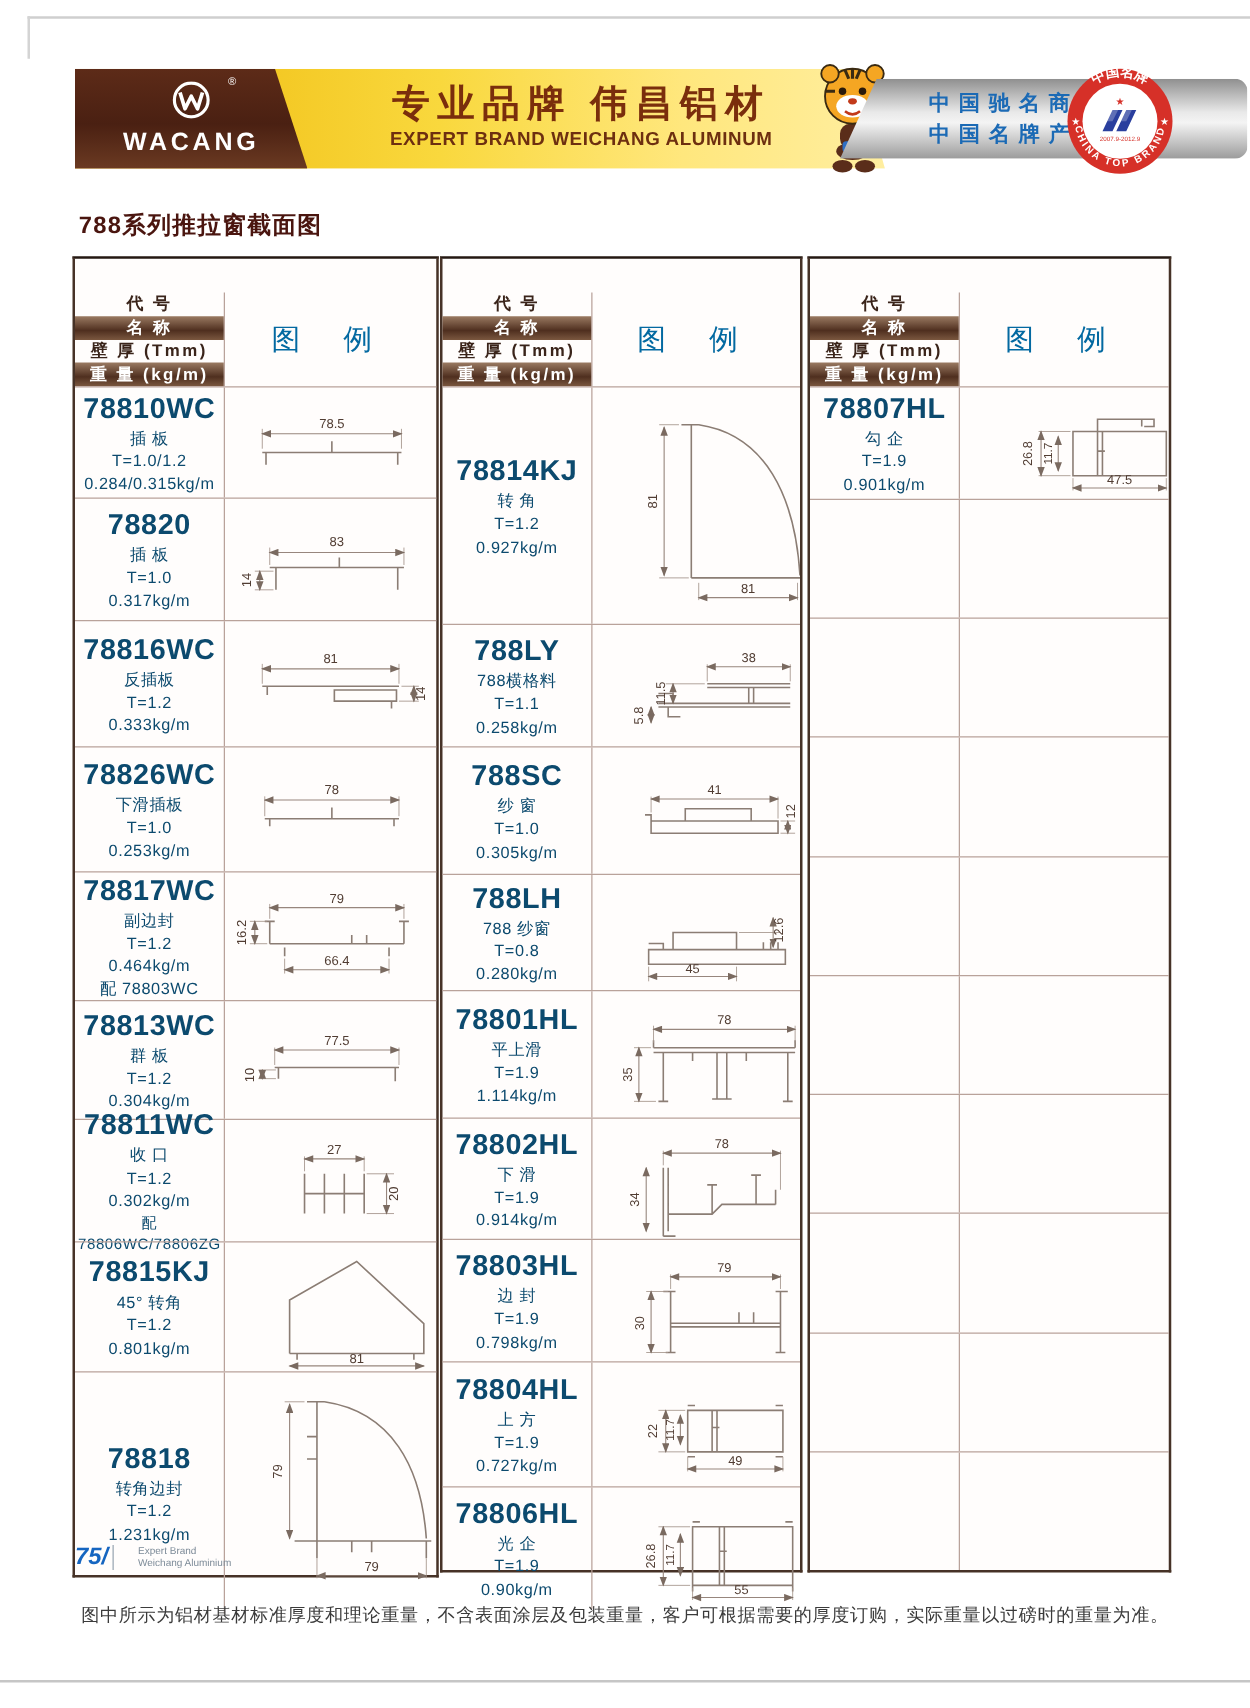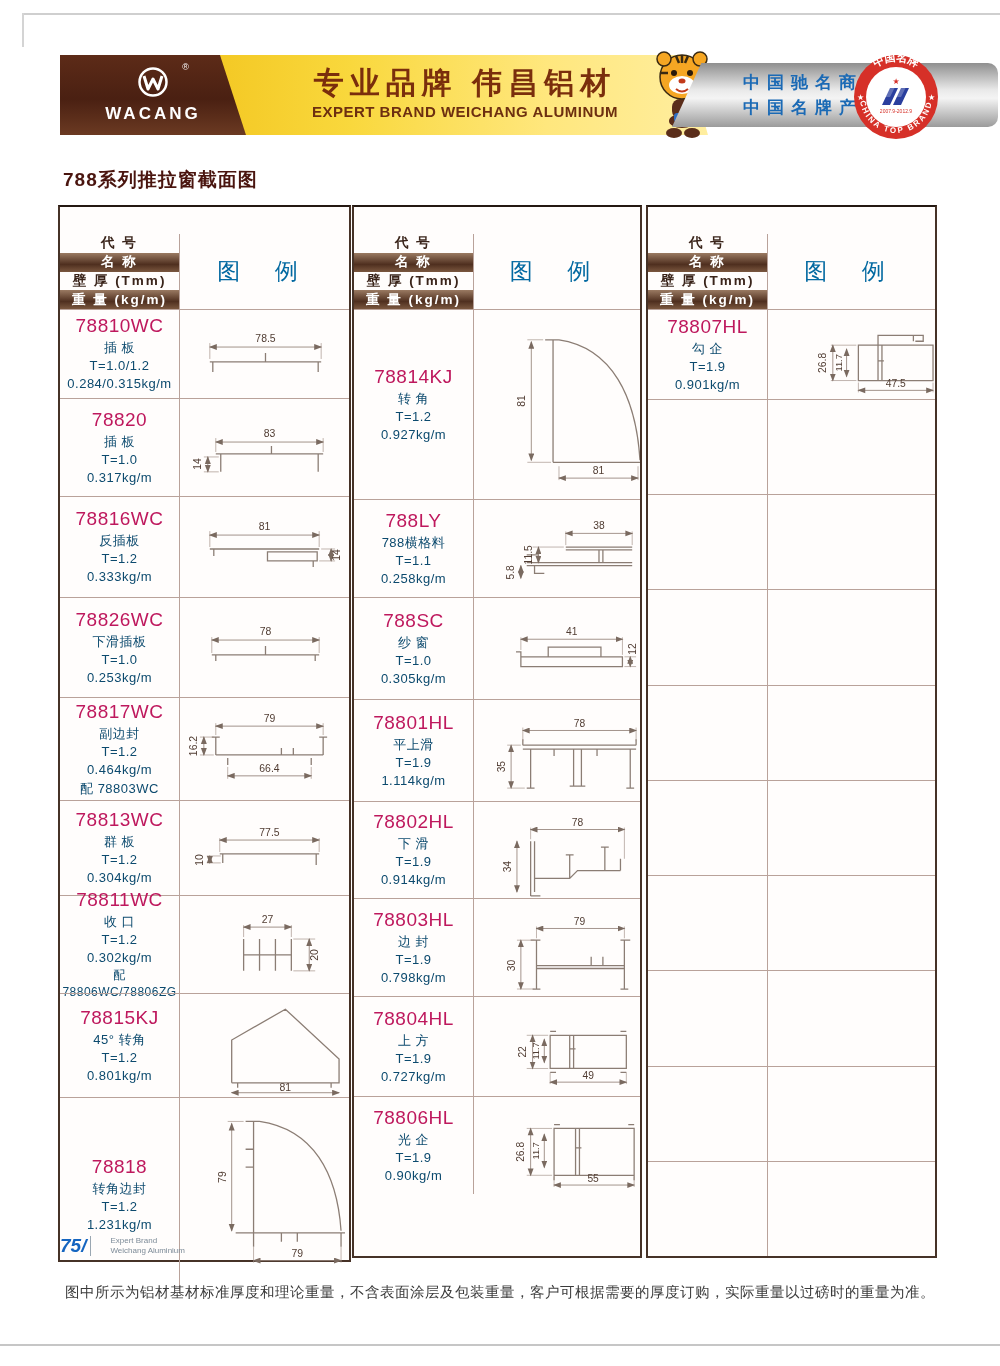--- a/index.html
+++ b/index.html
@@ -16,21 +16,21 @@
   .band-yellow { position:absolute; left:0; top:0; width:648px; height:80px;
     background:linear-gradient(90deg,#d99a06 0%,#f2c41d 18%,#f9d83d 45%,#ffe united77d 75%,#ffeea0 100%);
     background:linear-gradient(90deg,#d99a06 0%,#f2c41d 18%,#f9d83d 45%,#ffe77d 75%,#ffeea0 100%);
     clip-path:polygon(0 0,96.5% 0,100% 100%,0 100%); }
   .band-brown { position:absolute; left:0; top:0; width:186px; height:80px;
     background:linear-gradient(180deg,#5d2b18 0%,#4a2012 55%,#6b3a22 100%);
     clip-path:polygon(0 0,86% 0,100% 100%,0 100%); display:flex; flex-direction:column; align-items:center; justify-content:center; }
   .logo-mark { color:#fff; line-height:1; position:relative; }
   .logo-w { width:44px; height:30px; }
   .logo-reg { position:absolute; right:-14px; top:-4px; font-size:9px; color:#fff; }
-  .logo-text { color:#fff; font-size:17px; font-weight:bold; letter-spacing:3px; margin-top:4px; }
+  .logo-text { color:#fff; font-size:20px; font-weight:bold; letter-spacing:3px; margin-top:4px; }
   .band-cn { position:absolute; left:205px; top:8px; width:400px; text-align:center; font-size:30px; font-weight:bold; color:#7a2e0c; letter-spacing:6px; white-space:nowrap; }
   .band-en { position:absolute; left:205px; top:48px; width:400px; text-align:center; font-size:15px; font-weight:bold; color:#6d2f10; letter-spacing:0.5px; white-space:nowrap; }
   .tiger { position:absolute; left:586px; top:-12px; width:78px; height:96px; }
   .band-gray { position:absolute; left:612px; top:8px; width:326px; height:64px; border-radius:0 10px 10px 0;
     background:linear-gradient(180deg,#8f8f8f 0%,#e9e9e9 42%,#f4f4f4 55%,#9b9b9b 100%);
     clip-path:polygon(9% 0,100% 0,100% 100%,0 100%); }
   .gray-text { position:absolute; left:660px; top:16px; width:190px; text-align:center; color:#1b6ab5; font-weight:bold; font-size:17px; letter-spacing:7px; line-height:1.45; white-space:nowrap; }
   .badge { position:absolute; left:792px; top:-2px; width:88px; height:88px; }
 
   
@@ -43,21 +43,21 @@
   .t3 { left:646px; width:291px; height:1053px; }
   .thead { display:flex; height:75px; flex:0 0 75px;margin-top:27px; }
   .thead-left { width:120px; flex:0 0 120px; border-right:1px solid #b9a29a; display:flex; flex-direction:column; }
   .hrow { flex:1; display:flex; align-items:center; justify-content:center; font-weight:bold; font-size:13.5px; letter-spacing:2px; color:#3a241a; white-space:nowrap; }
   .hrow.bar { background:linear-gradient(180deg,#9a7a62 0%,#4f2f1f 60%,#7a573f 100%); color:#ffffff; }
   .thead-right { flex:1; display:flex; align-items:center; justify-content:center; font-size:23px; color:#0369a1; letter-spacing:14px; border-bottom:0; }
   .tbody { flex:1; display:flex; flex-direction:column; }
   .row { display:flex; border-top:1px solid #b9a29a; }
   .lcell { width:120px; flex:0 0 120px; border-right:1px solid #b9a29a; display:flex; flex-direction:column; align-items:center; justify-content:center; text-align:center; padding:2px; }
   .dcell { flex:1; display:flex; align-items:center; justify-content:center; overflow:hidden; }
-  .code { font-size:19px; font-weight:normal; color:#be185d; letter-spacing:0.5px; line-height:1.3; }
+  .code { font-size:23px; font-weight:bold; color:#0c4a6e; letter-spacing:0.5px; line-height:1.3; }
   .det { font-size:13px; color:#0c4a6e; line-height:1.4; letter-spacing:0.5px; }
   .erow { flex:1; display:flex; border-top:1px solid #b9a29a; }
   .erow .lcell { border-right:1px solid #b9a29a; }
 
   
   svg text { font-family:"Liberation Sans", sans-serif; }
   .p { stroke:#8b7d74; stroke-width:1.3; fill:none; stroke-linejoin:miter; }
   .d { stroke:#97867d; stroke-width:0.9; fill:none; }
   .e { stroke:#a5958c; stroke-width:0.7; fill:none; }
   .t { font-size:10.5px; fill:#503c32; text-anchor:middle; }
@@ -379,20 +379,38 @@
             <svg width="170" height="100" viewBox="0 0 170 100">
           <path class="p" d="M48,58 h104 v10 h-104 z M76,58 v-10 h54 v10 M48,58 v-5 h-5"></path>
           <path class="e" d="M48,51 v-13 M152,56 v-18 M154,58 h12 M154,68 h12"></path>
           <line class="d" x1="48" y1="40" x2="152" y2="40" marker-start="url(#aL)" marker-end="url(#aR)"></line>
           <line class="d" x1="160" y1="58" x2="160" y2="68" marker-start="url(#aL)" marker-end="url(#aR)"></line>
           <text class="t" x="100" y="36">41</text>
           <text class="t" transform="rotate(-90 166 50)" x="166" y="50">12</text>
         </svg>
           </div>
       </div>
+      <div class="row" style="height:93px">
+        <div class="lcell">
+          <div class="code">788LH</div>
+          <div class="det">788 纱窗</div>
+          <div class="det">T=0.8</div>
+          <div class="det">0.280kg/m</div>
+        </div>
+        <div class="dcell">
+            <svg width="170" height="92" viewBox="0 0 170 92">
+          <path class="p" d="M46,60 h112 v12 h-112 z M66,60 v-14 h52 v14 M140,60 v-6 M146,60 v-6 M152,60 v-6 M46,55 h12 v5"></path>
+          <path class="e" d="M120,46 h34 M46,74 v12 M118,74 v12"></path>
+          <line class="d" x1="148" y1="34" x2="148" y2="58" marker-start="url(#aL)" marker-end="url(#aR)"></line>
+          <line class="d" x1="46" y1="82" x2="118" y2="82" marker-start="url(#aL)" marker-end="url(#aR)"></line>
+          <text class="t" transform="rotate(-90 156 44)" x="156" y="44">12.6</text>
+          <text class="t" x="82" y="79">45</text>
+        </svg>
+          </div>
+      </div>
       <div class="row" style="height:102px">
         <div class="lcell">
           <div class="code">78801HL</div>
           <div class="det">平上滑</div>
           <div class="det">T=1.9</div>
           <div class="det">1.114kg/m</div>
         </div>
         <div class="dcell">
             <svg width="170" height="100" viewBox="0 0 170 100">
           <path class="p" d="M50,44 v-6 M166,44 v-6 M50,44 h116 M50,48 h116 M58,48 v40 M54,88 h8 M102,48 v38 M110,48 v38 M98,86 h8 M106,86 h8 M160,48 v40 M156,88 h8 M82,48 v7 M126,48 v7"></path>

